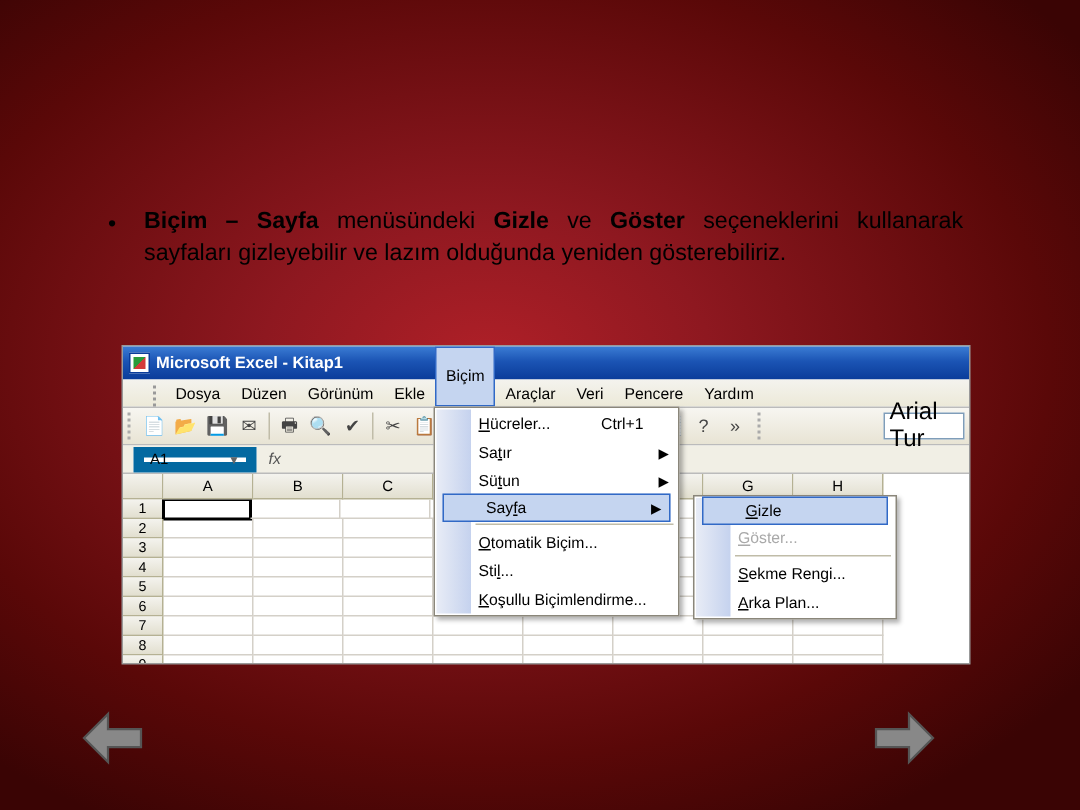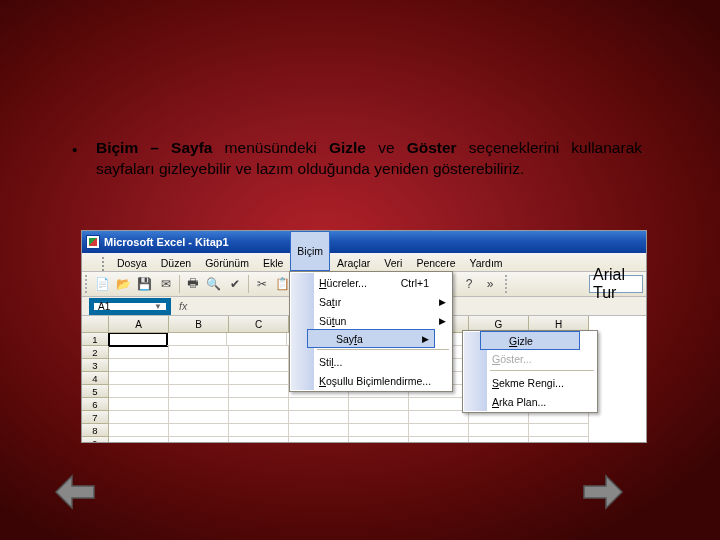--- a/index.html
+++ b/index.html
@@ -21,38 +21,38 @@
   .menubar .mi.active{background:#c5d5f0;border:1px solid #3169c6;padding:13px 6px}
   .menubar .grip{width:4px;height:14px;border-left:2px dotted #999;margin-right:4px}
 
   .toolbar{height:25px;background:linear-gradient(#f7f6f1,#e8e4d4);border-bottom:1px solid #bbb;display:flex;align-items:center;padding:0 3px;gap:1px}
   .toolbar .grip{width:5px;height:18px;border-left:2px dotted #aaa;margin-right:2px}
   .tb{width:20px;height:20px;display:flex;align-items:center;justify-content:center;font-size:12px;color:#444;border:1px solid transparent}
   .sep{width:1px;height:18px;background:#c0bca8;margin:0 2px}
   .font-box{width:54px;height:18px;background:#fff;border:1px solid #7f9db9;font-size:16px;display:flex;align-items:center;padding:0 3px;margin-left:auto}
 
   .formula{height:19px;background:#f1efe5;border-bottom:1px solid #bbb;display:flex;align-items:center}
-  .namebox{width:82px;height:17px;background:#fff;border:5px solid #0369a1;margin-left:7px;padding:0 4px;display:flex;align-items:center;font-size:10px}
+  .namebox{width:82px;height:17px;background:#fff;border:7px solid #0369a1;margin-left:7px;padding:0 4px;display:flex;align-items:center;font-size:10px}
   .namebox .dd{margin-left:auto;color:#666;font-size:8px}
   .fx{margin:16px 8px;font-style:italic;color:#555}
 
   .grid{position:relative;height:126px;background:#fff}
   .colhdrs{display:flex;height:17px}
   .corner{width:27px;background:linear-gradient(#f4f3ee,#e2dfcf);border-right:1px solid #b5b193;border-bottom:1px solid #b5b193}
   .ch{width:60px;background:linear-gradient(#f4f3ee,#e2dfcf);border-right:1px solid #b5b193;border-bottom:1px solid #b5b193;text-align:center;font-size:10px;line-height:17px}
   .rows{height:109px;overflow:hidden}
   .row{display:flex;height:13px}
   .rh{width:27px;background:linear-gradient(#f4f3ee,#e2dfcf);border-right:1px solid #b5b193;border-bottom:1px solid #b5b193;text-align:center;font-size:9.5px;line-height:13px}
   .cell{width:60px;border-right:1px solid #d4d0c8;border-bottom:1px solid #d4d0c8}
   .cell.active{border:2px solid #000;margin:-1px}
 
   .menu{position:absolute;background:#fff;border:1px solid #8a867a;box-shadow:2px 2px 3px rgba(0,0,0,.3);padding:1px;font-size:10.5px}
   .menu .strip{position:absolute;left:1px;top:1px;bottom:1px;width:23px;background:linear-gradient(90deg,#e8ecf6,#c5d2ee)}
   .menu .item{position:relative;height:19px;display:flex;align-items:center;padding-left:28px;padding-right:18px;white-space:nowrap}
-  .menu .item.hl{background:#c5d5f0;border:1px solid #3169c6;margin:-1px 16px}
+  .menu .item.hl{background:#c5d5f0;border:1px solid #3169c6;margin:-1px 4px}
   .menu .item .sc{position:absolute;right:22px}
   .menu .item .arrow{position:absolute;right:5px;font-size:9px}
   .menu .item.dis{color:#a9a9a9}
   .menu .msep{height:1px;background:#c0bca8;margin:2px 2px 2px 26px}
   .menu .item u{text-decoration:underline}
 
   .nav-arrow{position:absolute;width:42px;height:40px;cursor:pointer}
   .nav-arrow svg{width:100%;height:100%}
   .nav-left{left:54px;top:472px}
   .nav-right{left:582px;top:472px}
@@ -252,20 +252,23 @@
       <div class="item">
         <span>Sü<u>t</u>un</span>
         <span class="arrow">▶</span>
       </div>
       <div class="item hl">
         <span>Say<u>f</u>a</span>
         <span class="arrow">▶</span>
       </div>
       <div class="msep"></div>
       <div class="item">
+        <span><u>O</u>tomatik Biçim...</span>
+      </div>
+      <div class="item">
         <span>Sti<u>l</u>...</span>
       </div>
       <div class="item">
         <span><u>K</u>oşullu Biçimlendirme...</span>
       </div>
     </div>
   <div class="menu" id="m2" style="left:380px;top:99px;width:136px">
     <div class="strip"></div>
       <div class="item hl">
         <span><u>G</u>izle</span>

